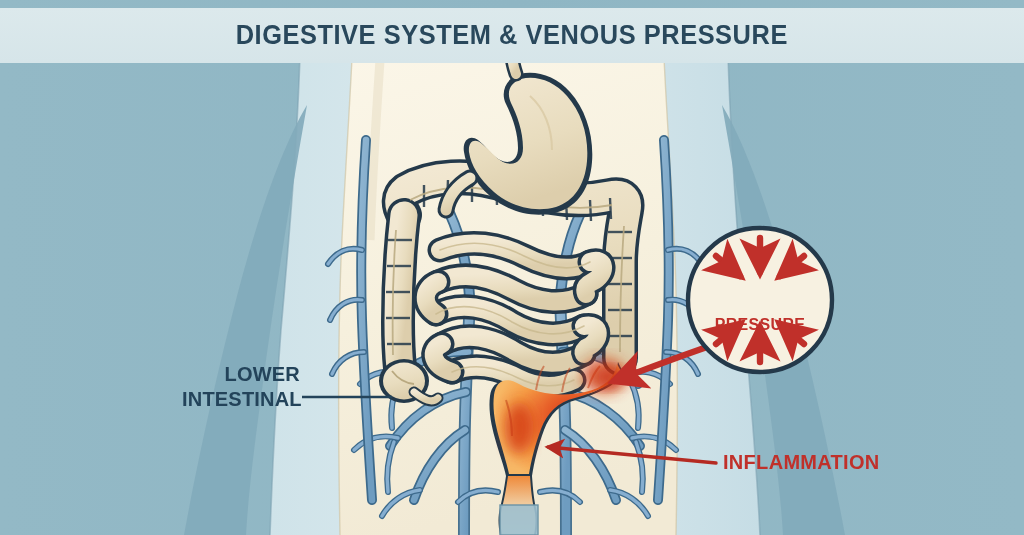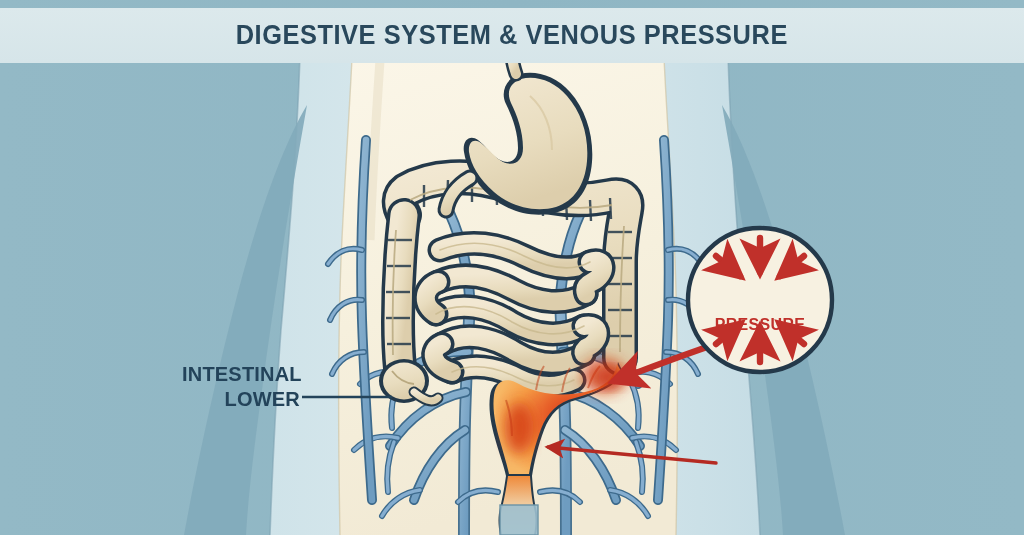--- a/index.html
+++ b/index.html
@@ -500,20 +500,21 @@
       </g>
     </g>
 
   </svg>
 
   <div class="hdr">
     <div class="hdr-title">DIGESTIVE SYSTEM &amp; VENOUS PRESSURE</div>
   </div>
 
   <div class="lbl" id="lbl-veins">
+    <div>LOWER</div>
     <div>INTESTINAL</div>
-    <div>LOWER</div>
   </div>
 
+  <div class="lbl" id="lbl-inflam">INFLAMMATION</div>
 
   <div class="lbl" id="lbl-pressure">PRESSURE</div>
 
 </div>
 
 </body></html>

